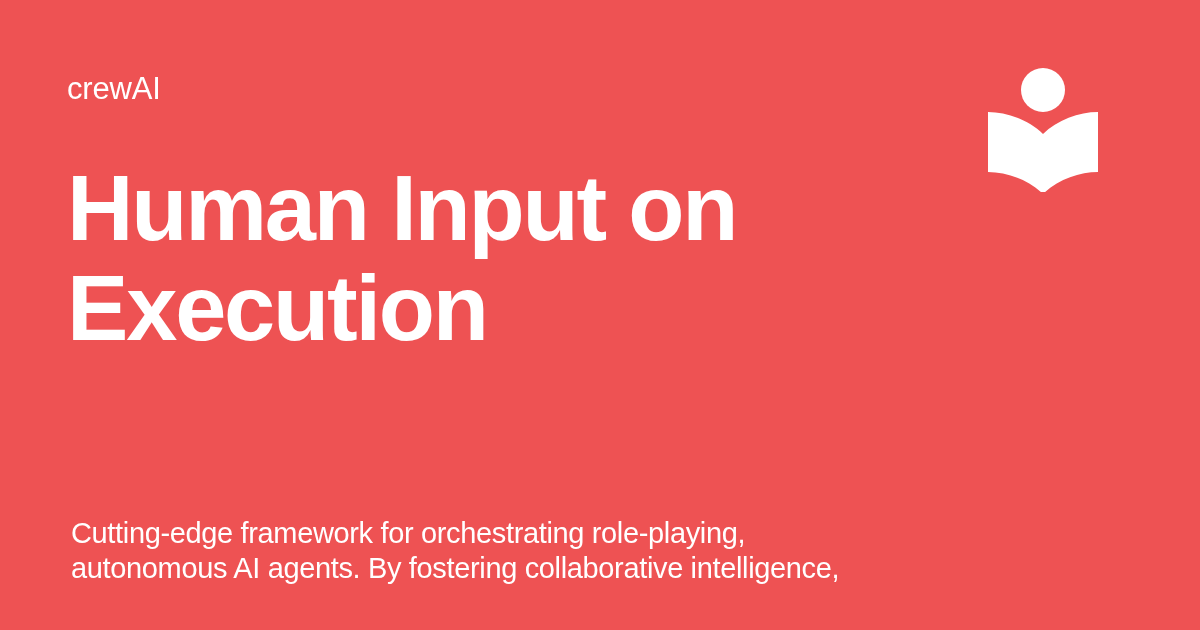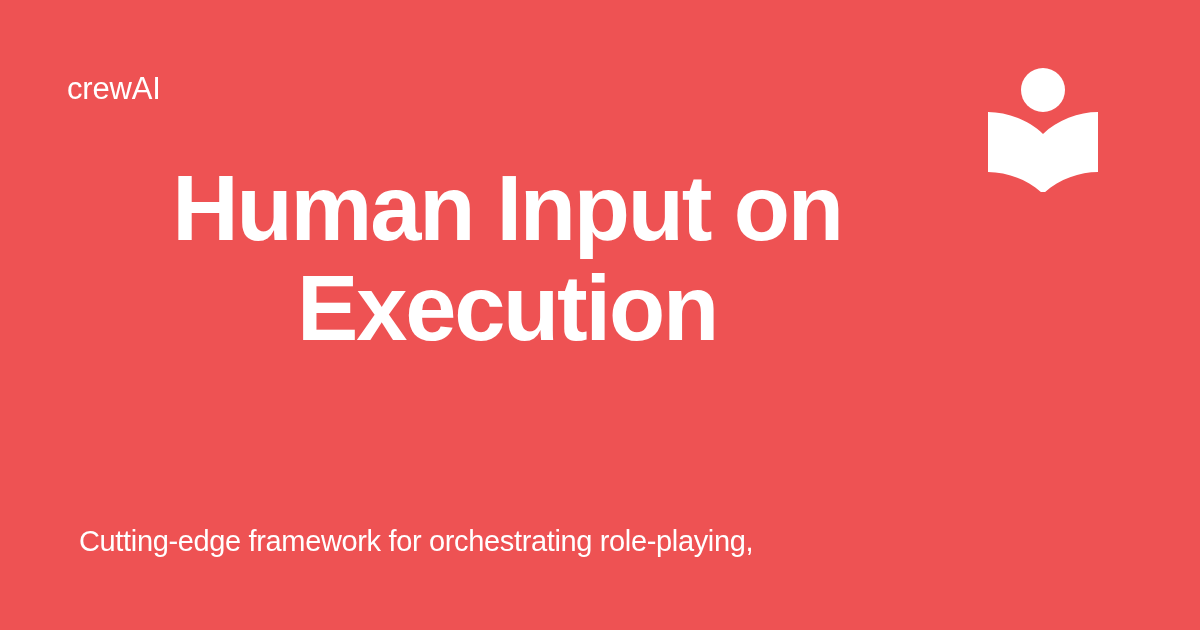--- a/index.html
+++ b/index.html
@@ -56,30 +56,29 @@
     left: 67px;
     top: 158px;
     width: 880px;
     margin: 0;
     font-size: 92px;
     font-weight: 700;
     line-height: 100px;
     letter-spacing: -2.2px;
     color: #ffffff;
     font-family: "Liberation Sans", sans-serif;
-    text-align: center;
   }
 
   
   .description {
     position: absolute;
     left: 67px;
     top: 512px;
     width: 900px;
-    margin: 12px;
+    margin: 4px;
     font-size: 29px;
     font-weight: 400;
     line-height: 35px;
     letter-spacing: -0.35px;
     color: #ffffff;
   }
   .description .desc-line {
     display: block;
     white-space: nowrap;
   }
@@ -103,15 +102,16 @@
                Z" fill="#ffffff"></path>
     </svg>
   </div>
 
   <h1 class="headline">
     <span>Human Input on Execution</span>
   </h1>
 
   <p class="description">
     <span class="desc-line">Cutting-edge framework for orchestrating role-playing,</span>
+    <span class="desc-line">autonomous AI agents. By fostering collaborative intelligence,</span>
   </p>
 
 </div>
 
 </body></html>

